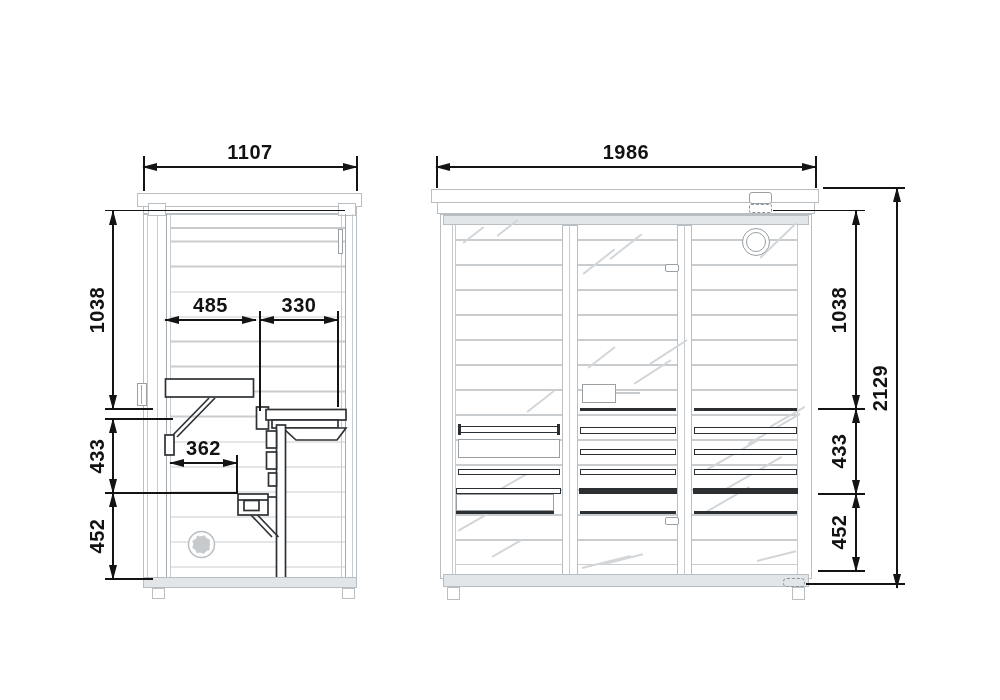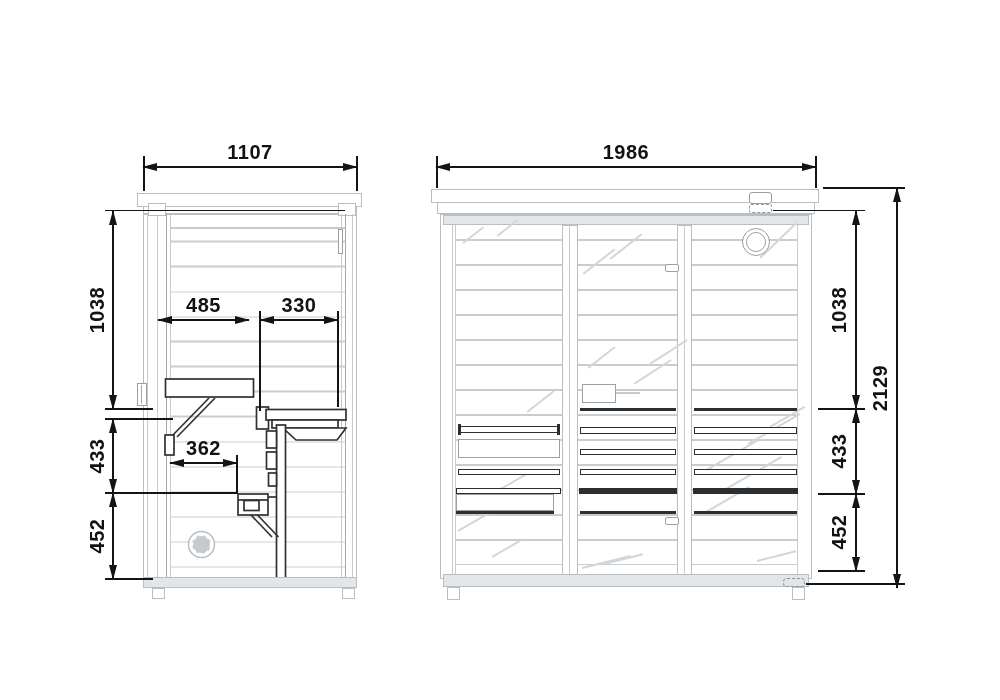--- a/index.html
+++ b/index.html
@@ -205,21 +205,21 @@
   </div>
   <div class="vlabel" style="left:55px;top:433px;">433</div>
   <div class="dimv" style="left:112px;top:482px;height:86px;">
     <span class="av-u"></span>
     <span class="av-d"></span>
   </div>
   <div class="vlabel" style="left:55px;top:513px;">452</div>
 
   <div class="ext" style="left:259px;top:300px;width:1.6px;height:100px;"></div>
   <div class="ext" style="left:337px;top:300px;width:1.6px;height:96px;"></div>
-  <div class="dimh" style="left:158px;top:308px;width:91px;">
+  <div class="dimh" style="left:165px;top:308px;width:91px;">
     <span class="ah-l"></span>
     <span class="ah-r"></span>
     <span class="hlabel" style="left:50%;">485</span>
   </div>
   <div class="dimh" style="left:260px;top:308px;width:78px;">
     <span class="ah-l"></span>
     <span class="ah-r"></span>
     <span class="hlabel" style="left:50%;">330</span>
   </div>
 

